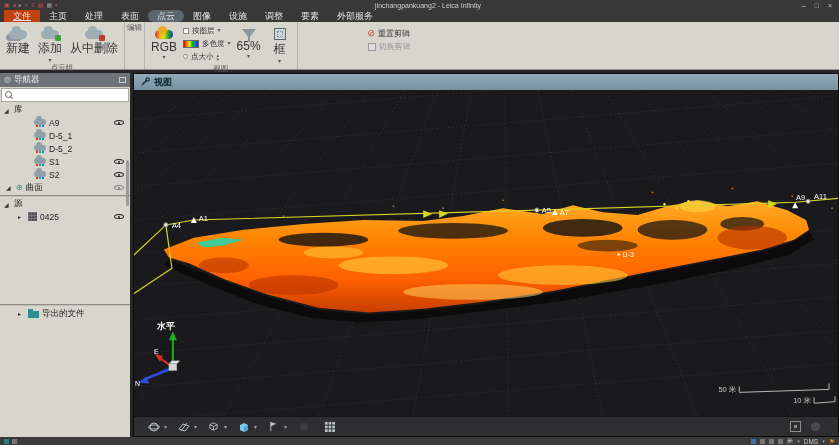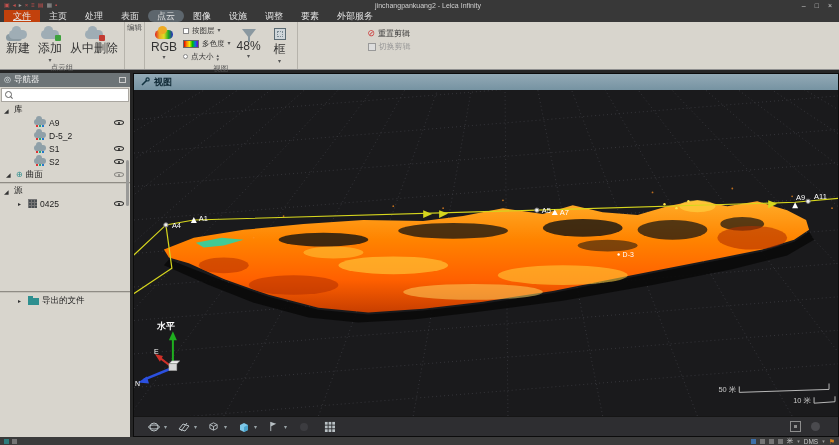--- a/index.html
+++ b/index.html
@@ -191,21 +191,21 @@
           <span class="dotw"></span>
           <span>点大小</span>
           <span class="spin">
             <span>▴</span>
               <span>▾</span>
           </span>
         </div>
       </div>
       <div class="rbtn">
         <span class="funnel"></span>
-        <span class="rlabel">48%</span>
+        <span class="rlabel">65%</span>
         <span class="caret">▾</span>
       </div>
       <div class="rbtn">
         <span class="boxicon"></span>
         <span class="rlabel">框</span>
         <span class="caret">▾</span>
       </div>
     </div>
     <div class="rgl">视图</div>
   </div>
@@ -238,20 +238,24 @@
     <div class="tree">
       <div class="trow section">
         <span class="tri">◢</span>
         <span>库</span>
       </div>
       <div class="trow ind1">
         <span class="tcloud"></span>
         <span>A9</span>
         <span class="grow"></span>
           <span class="eye"></span>
+      </div>
+      <div class="trow ind1">
+        <span class="tcloud"></span>
+        <span>D-5_1</span>
       </div>
       <div class="trow ind1">
         <span class="tcloud"></span>
         <span>D-5_2</span>
       </div>
       <div class="trow ind1">
         <span class="tcloud"></span>
         <span>S1</span>
         <span class="grow"></span>
           <span class="eye"></span>

